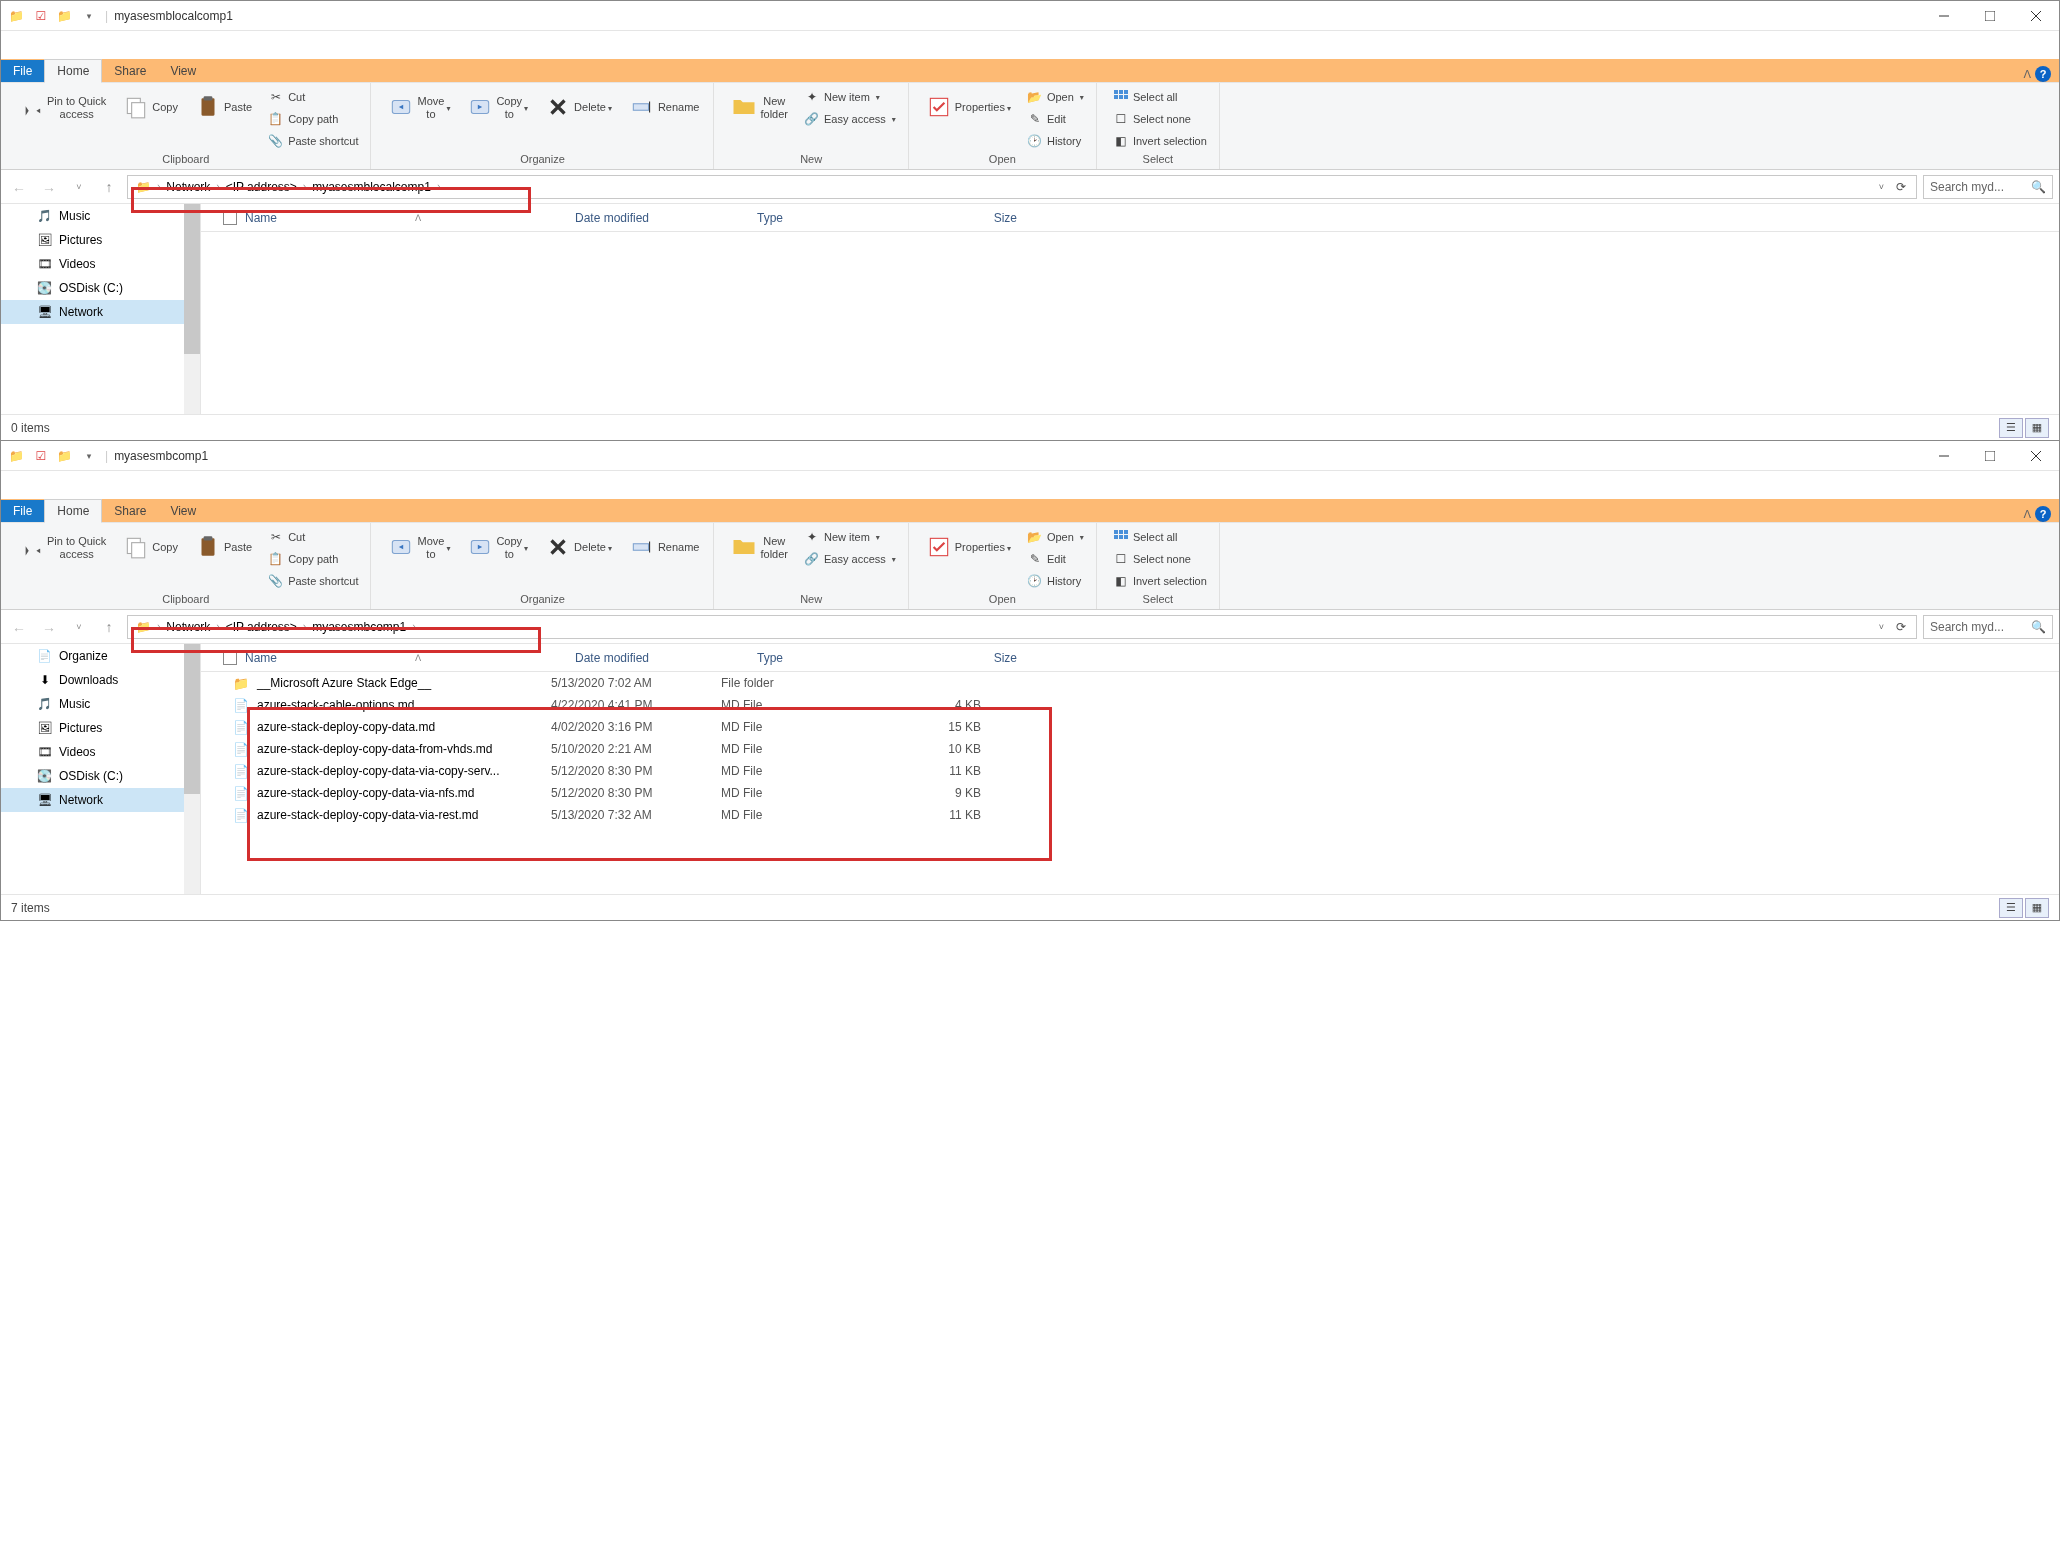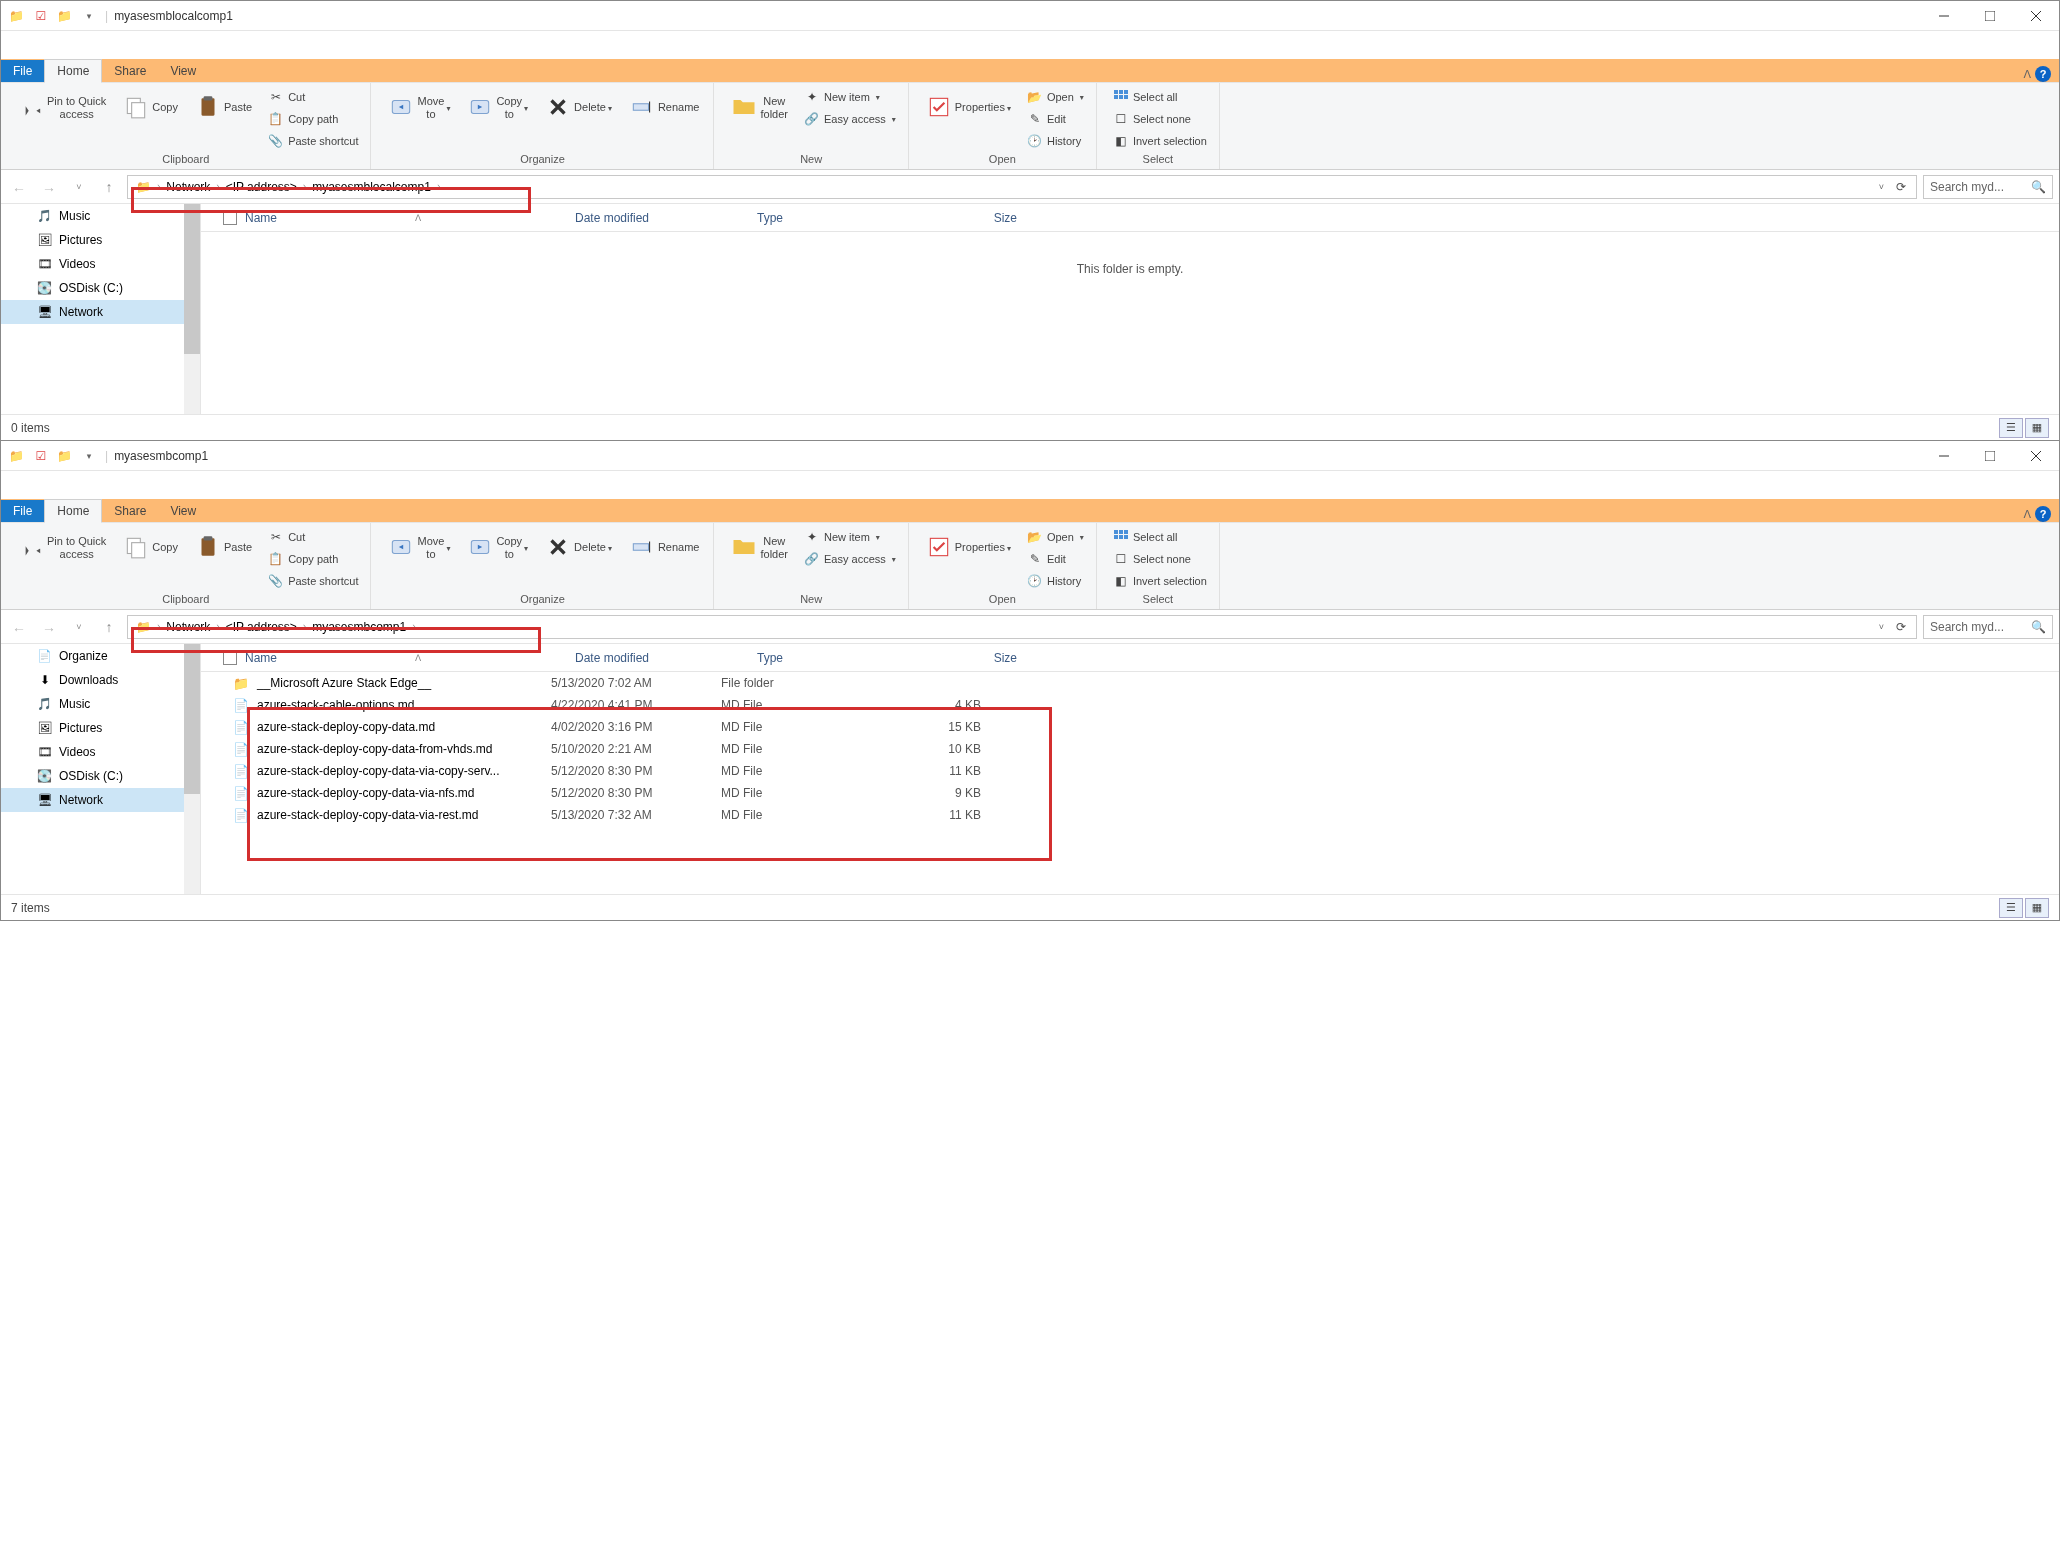--- a/index.html
+++ b/index.html
@@ -342,21 +342,20 @@
           <div class="cols">
             <div class="col name">
               <span class="checkbox"></span>
               <span>Name</span>
               <span class="sort-arrow" style="margin:0 auto">ᐱ</span>
             </div>
             <div class="col date">Date modified</div>
             <div class="col type">Type</div>
             <div class="col size">Size</div>
           </div>
-          <div class="empty">This folder is empty.</div>
         </div>
       </div>
       <div class="statusbar">
         <span>0 items</span>
         <div class="viewswitch">
           <div>☰</div>
           <div>▦</div>
         </div>
       </div>
       <div class="redbox" style="top:186px;left:130px;width:400px;height:26px"></div>

